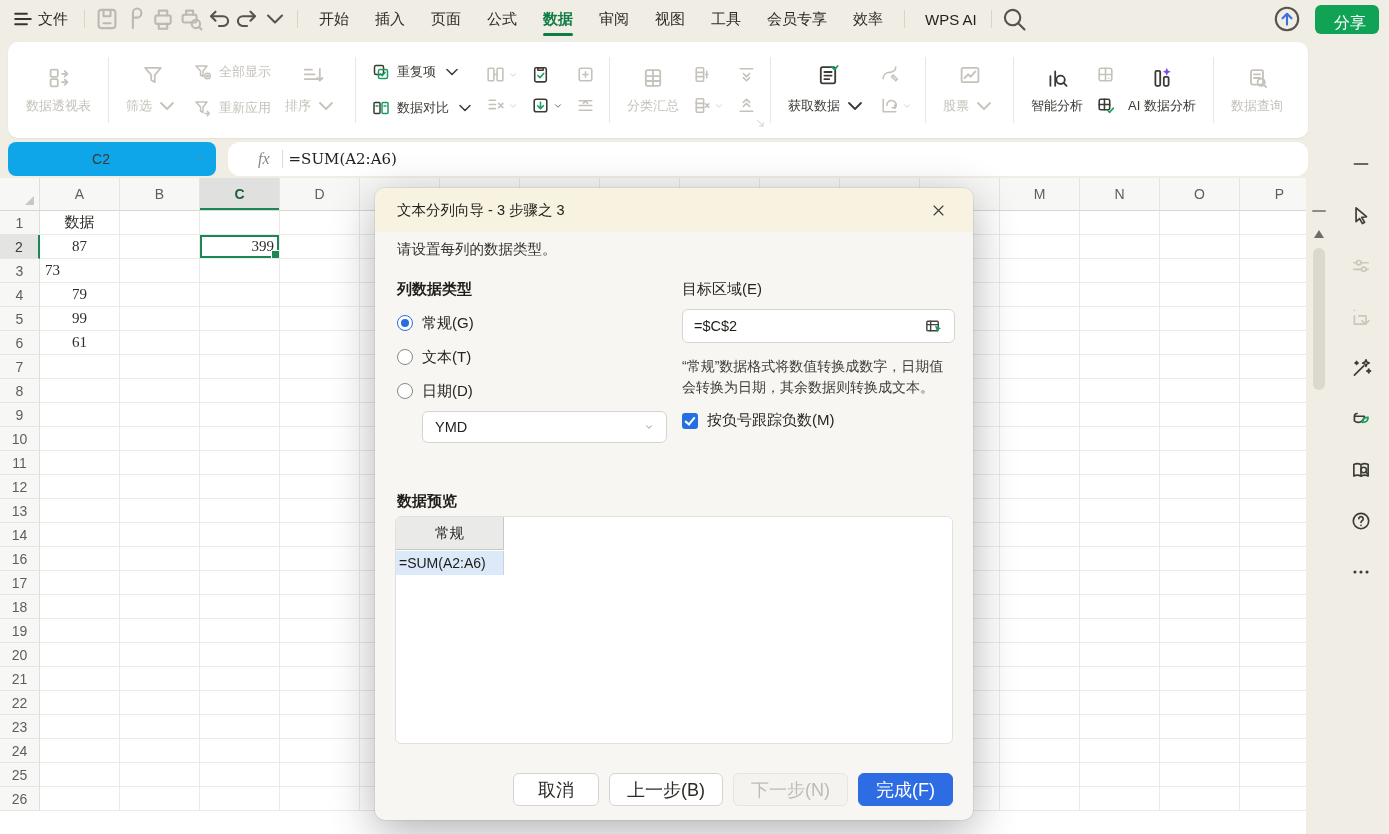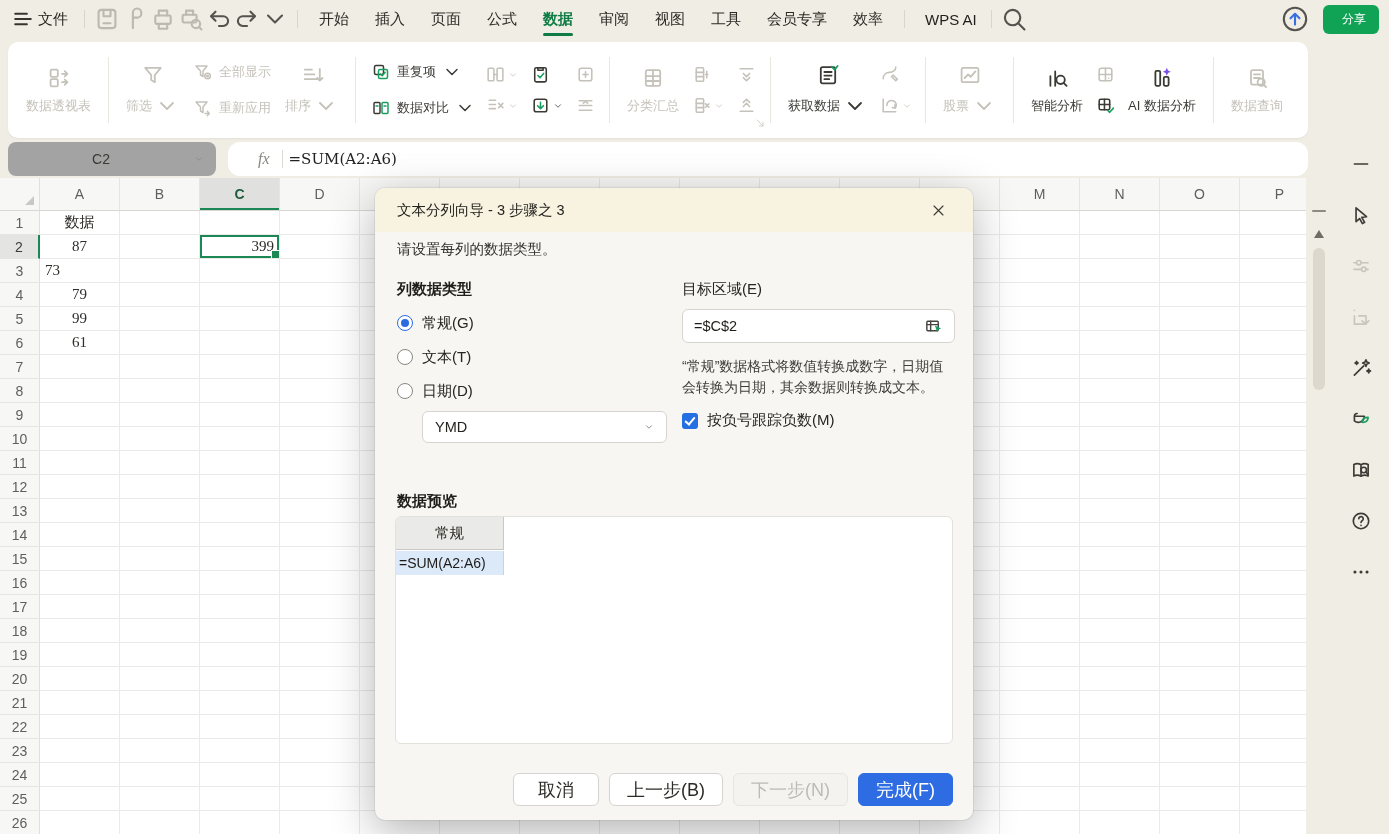--- a/index.html
+++ b/index.html
@@ -18,22 +18,22 @@
   .tdiv { width:1px; height:18px; background:#d9d5ca; margin:0 8px; }
   .tbtn { width:28px; height:26px; display:flex; align-items:center; justify-content:center; border-radius:4px; color:#55534d; }
   .tbtn.dis { color:#bcb9b1; }
   .menus { display:flex; align-items:center; height:38px; }
   .menu-item { position:relative; height:38px; display:flex; align-items:center; padding:0 13px; font-size:15px; color:#2c2b26; cursor:default; }
   .menu-item.active { color:#0f7b45; font-weight:bold; }
   .menu-item.active::after { content:""; position:absolute; left:13px; right:13px; bottom:2px; height:3px; border-radius:2px; background:#0f7b45; }
   .wps-ai { display:flex; align-items:center; gap:6px; font-size:15px; color:#201f1b; padding:0 6px; }
   .spacer { flex:1; }
   .upload-btn { width:28px; height:28px; display:flex; align-items:center; justify-content:center; margin-right:14px; color:#55534d; }
-  .share-btn { display:flex; align-items:center; gap:6px; height:29px; padding:0 13px; background:#10a356; color:#fff;
-    border:none; border-radius:6px; font-size:12px; font-family:inherit; }
+  .share-btn { display:flex; align-items:flex-end; gap:6px; height:29px; padding:0 13px; background:#10a356; color:#fff;
+    border:none; border-radius:6px; font-size:16px; font-family:inherit; }
 
   
   .ribbon { position:absolute; left:8px; top:42px; width:1300px; height:96px; background:#fff; border-radius:10px;
     display:flex; align-items:center; padding:0 10px; box-shadow:0 1px 2px rgba(0,0,0,.05); }
   .rdiv { width:1px; height:66px; background:#e9e7e2; margin:0 9px; flex:none; }
   .rbig { display:flex; flex-direction:column; align-items:center; justify-content:center; gap:7px; min-width:62px;
     height:84px; padding:4px 8px; border-radius:6px; color:#3b3a35; flex:none; }
   .rbig .rlbl { font-size:13px; display:flex; align-items:center; gap:3px; white-space:nowrap; }
   .rbig .ic svg { width:24px; height:24px; }
   .rstack { display:flex; flex-direction:column; justify-content:center; gap:4px; flex:none; }
@@ -44,21 +44,21 @@
   .icongrid.two { grid-template-columns:auto auto; }
   .ibtn { display:flex; align-items:center; gap:2px; padding:2px 4px; border-radius:4px; color:#3b3a35; }
   .ibtn svg { width:21px; height:21px; }
   .dis2, .dis2 .rlbl, .rrow.dis2 { color:#c5c2ba !important; }
   .chev svg { width:10px; height:10px; }
   .grpwrap { position:relative; display:flex; align-items:center; }
   .grp-expand { position:absolute; right:-4px; bottom:4px; color:#c5c2ba; }
   .grp-expand svg { width:10px; height:10px; }
 
   
-  .namebox { position:absolute; left:8px; top:142px; width:208px; height:34px; background:#a3a3a3; border-radius:8px;
+  .namebox { position:absolute; left:8px; top:142px; width:208px; height:34px; background:#0ea5e9; border-radius:8px;
     display:flex; align-items:center; }
   .namebox .nb-text { flex:1; text-align:center; font-size:14px; color:#3a3935; }
   .namebox .ic { margin-right:12px; color:#8a8880; }
   .formulabar { position:absolute; left:228px; top:142px; width:1080px; height:34px; background:#fff; border-radius:12px;
     display:flex; align-items:center; padding:0 10px; }
   .formulabar .ic { color:#8a8880; margin:0 7px; }
   .fx-label { font-style:italic; font-family:"Liberation Serif", serif; font-size:16px; color:#8a8880; margin:0 6px; }
   .fdiv { width:1px; height:18px; background:#dddbd5; margin:0 6px; }
   .formula-text { font-family:"DejaVu Serif", serif; font-size:15px; color:#222; }
   .insert-fx { margin-left:auto; color:#55534d; }
@@ -881,39 +881,20 @@
           <div class="gcell"></div>
           <div class="gcell"></div>
           <div class="gcell"></div>
           <div class="gcell"></div>
           <div class="gcell"></div>
           <div class="gcell"></div>
           <div class="gcell"></div>
           <div class="gcell"></div>
         </div>
         <div class="grow">
-          <div class="row-h">15</div>
-          <div class="gcell"></div>
-          <div class="gcell"></div>
-          <div class="gcell"></div>
-          <div class="gcell"></div>
-          <div class="gcell"></div>
-          <div class="gcell"></div>
-          <div class="gcell"></div>
-          <div class="gcell"></div>
-          <div class="gcell"></div>
-          <div class="gcell"></div>
-          <div class="gcell"></div>
-          <div class="gcell"></div>
-          <div class="gcell"></div>
-          <div class="gcell"></div>
-          <div class="gcell"></div>
-          <div class="gcell"></div>
-        </div>
-        <div class="grow">
           <div class="row-h">16</div>
           <div class="gcell"></div>
           <div class="gcell"></div>
           <div class="gcell"></div>
           <div class="gcell"></div>
           <div class="gcell"></div>
           <div class="gcell"></div>
           <div class="gcell"></div>
           <div class="gcell"></div>
           <div class="gcell"></div>

